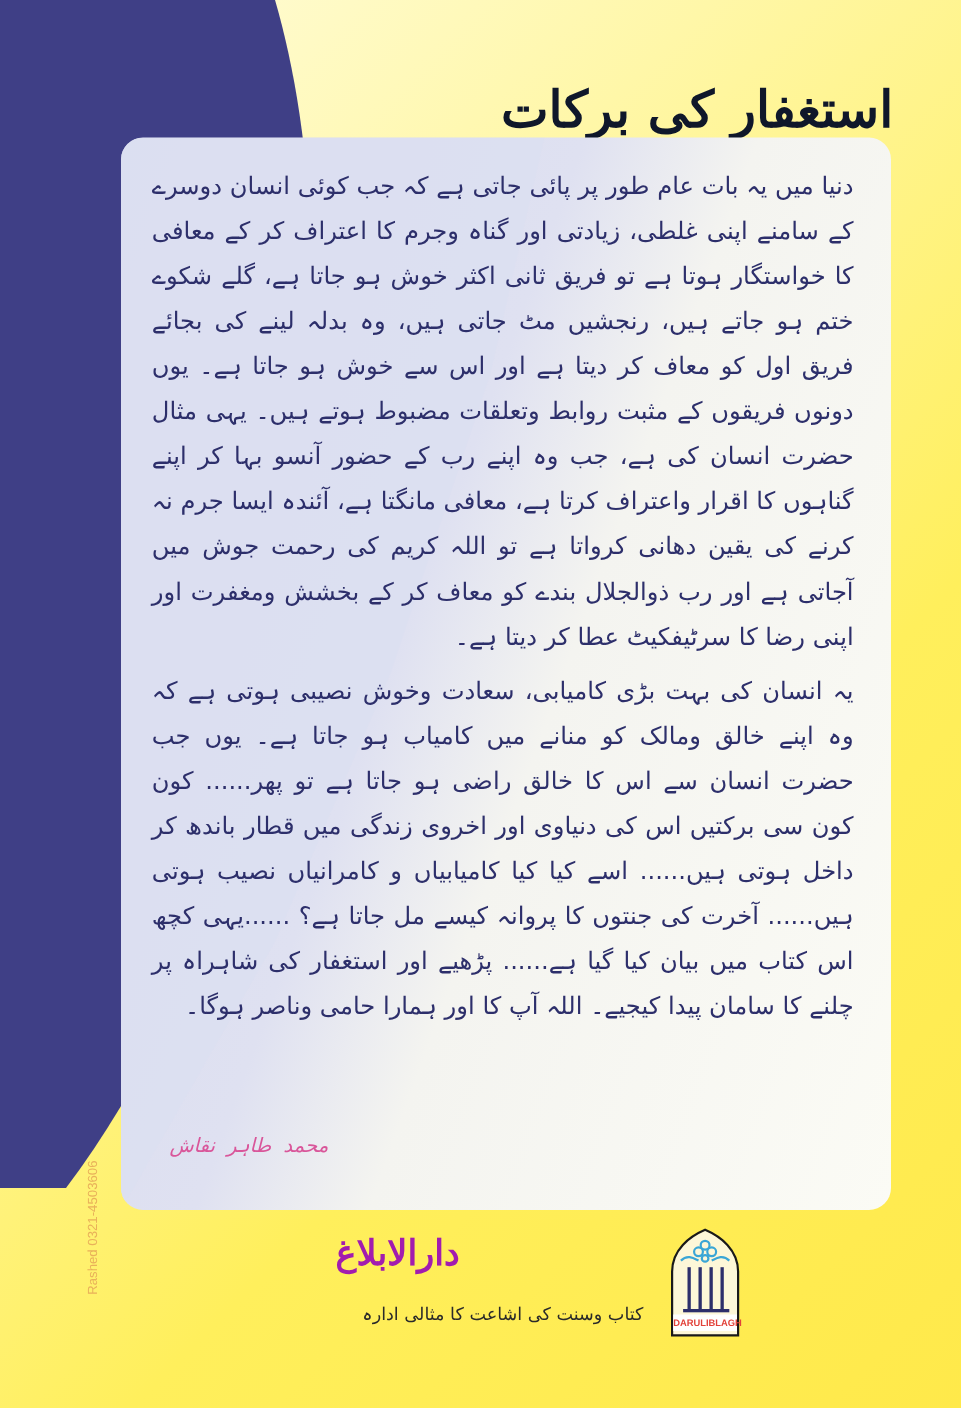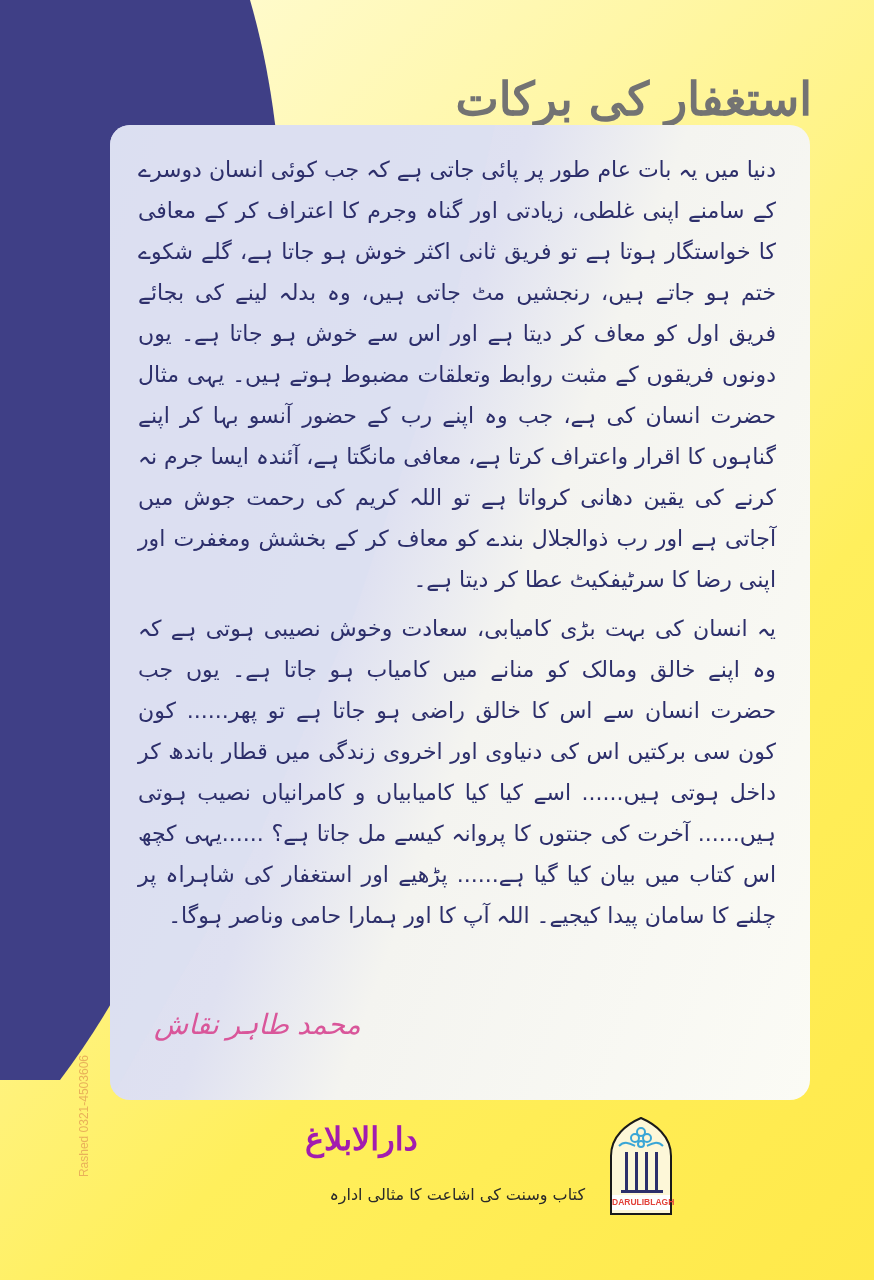--- a/index.html
+++ b/index.html
@@ -14,21 +14,21 @@
       clip-path: path("M0 0 L250 0 C 285 120, 300 300, 260 560 C 220 800, 150 960, 60 1080 L0 1080 Z");
     }
     .navy-strip {
       position: absolute; left: 0; top: 0; width: 110px; height: 1080px;
       background: #3c3c84;
       clip-path: path("M0 0 L110 0 L110 930 C 100 990, 80 1040, 40 1080 L0 1080 Z");
     }
     .title {
       position: absolute; right: 62px; top: 72px;
       font-family: "DejaVu Serif", serif; font-size: 46px; font-weight: bold;
-      color: #737373; direction: rtl; letter-spacing: 0;
+      color: #0f172a; direction: rtl; letter-spacing: 0;
     }
     .panel {
       position: absolute; left: 110px; top: 125px; width: 700px; height: 975px;
       border-radius: 20px; overflow: hidden;
       background: linear-gradient(110deg, #d8dbef 0%, #dfe1f1 40%, #f4f4f0 55%, #fbfbf5 100%);
     }
     .panel::before {
       content: ""; position: absolute; left: 0; top: 0; width: 100%; height: 100%;
       background: #dcdff1;
       clip-path: polygon(0 0, 55% 0, 48% 22%, 35% 50%, 20% 75%, 0 100%);
@@ -36,22 +36,22 @@
     }
     .panel-text {
       position: absolute; left: 28px; right: 34px; top: 24px;
       direction: rtl; text-align: justify; text-align-last: right;
       font-family: "DejaVu Sans", sans-serif; font-size: 22px; line-height: 41px;
       color: #2d2f6b;
     }
     .panel-text p { margin: 0; }
     .panel-text p.para2 { margin-top: 8px; }
     .signature {
-      position: absolute; left: 44px; top: 883px;
-      font-family: Liberation Sans, sans-serif; font-size: 28px; font-style: italic;
+      position: absolute; left: 44px; top: 905px;
+      font-family: Liberation Mono, monospace; font-size: 18px; font-style: italic;
       color: #d9569a; direction: rtl;
     }
     .publisher-name {
       position: absolute; left: 305px; top: 1120px; width: 220px; text-align: left;
       font-family: "DejaVu Serif", serif; font-size: 32px; font-weight: bold;
       color: #a21caf; direction: rtl;
     }
     .publisher-tagline {
       position: absolute; left: 255px; top: 1185px; width: 330px; 
       font-size: 16px; color: #2a2a2a; direction: rtl;

